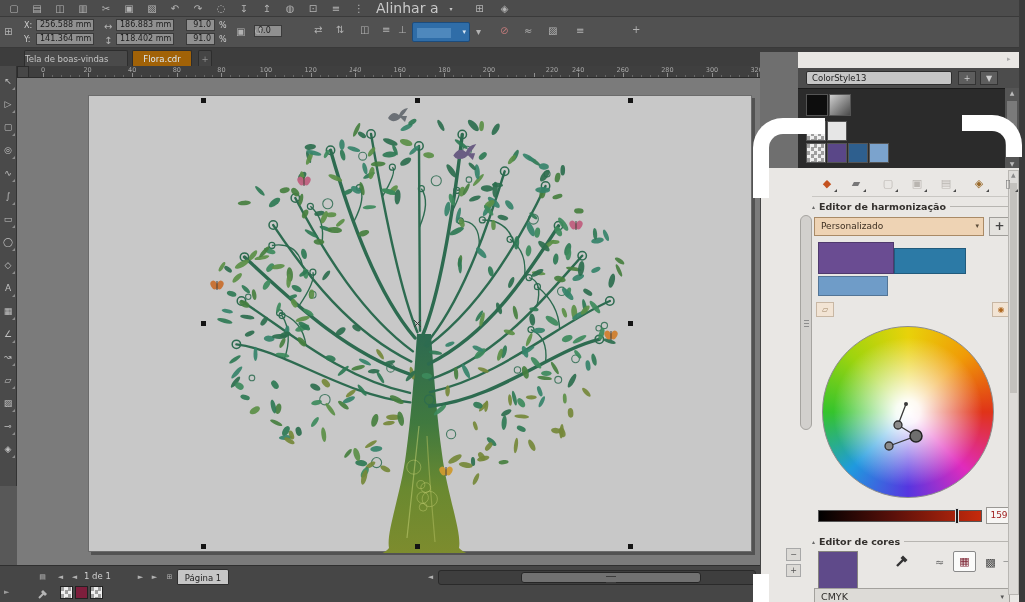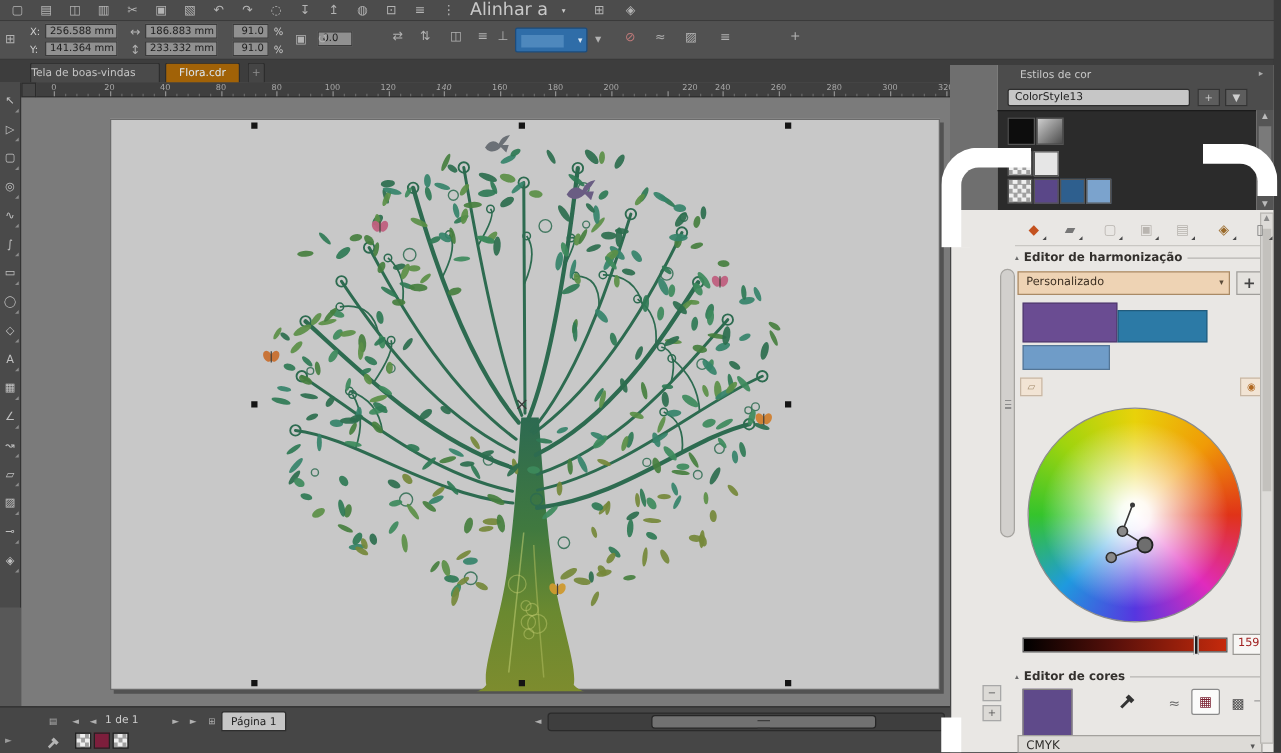--- a/index.html
+++ b/index.html
@@ -153,21 +153,21 @@
       </span>
   </div>
 
   
   <div id="prop-bar" class="ab">
     <span class="pb-lab" style="left:24px;top:3px">X:</span>
     <div class="pb-fld" style="left:36px;top:2px;width:58px">256.588 mm</div>
     <span class="pb-lab" style="left:24px;top:17px">Y:</span>
     <div class="pb-fld" style="left:36px;top:16px;width:58px">141.364 mm</div>
     <div class="pb-fld" style="left:116px;top:2px;width:58px">186.883 mm</div>
-    <div class="pb-fld" style="left:116px;top:16px;width:58px">233.332 mm</div>
+    <div class="pb-fld" style="left:116px;top:16px;width:58px">118.402 mm</div>
     <div class="pb-fld" style="left:186px;top:2px;width:29px;text-align:right">91.0</div>
     <span class="pb-lab" style="left:219px;top:3px">%</span>
     <div class="pb-fld" style="left:186px;top:16px;width:29px;text-align:right">91.0</div>
     <span class="pb-lab" style="left:219px;top:17px">%</span>
     <div class="pb-fld" style="left:254px;top:8px;width:28px">0.0</div>
     <div class="ab" style="left:412px;top:5px;width:58px;height:20px;background:#2f6da8;border:1px solid #1d4c7c;border-radius:2px">
       <div class="ab" style="left:4px;top:5px;width:34px;height:10px;background:#4e88bd"></div>
       <span class="ab" style="right:3px;top:5px;font-size:7px;color:#dce8f4">▾</span>
     </div>
     <span id="pb-icons"><span class="pb-ico" style="left: 4px; top: 8px;">⊞</span><span class="pb-ico" style="left: 104px; top: 3px;">↔</span><span class="pb-ico" style="left: 104px; top: 17px;">↕</span><span class="pb-ico" style="left: 236px; top: 8px;">▣</span><span class="pb-ico" style="left: 254px; top: 8px;">↺</span><span class="pb-ico" style="left: 314px; top: 6px;">⇄</span><span class="pb-ico" style="left: 336px; top: 6px;">⇅</span><span class="pb-ico" style="left: 360px; top: 6px;">◫</span><span class="pb-ico" style="left: 382px; top: 6px;">≡</span><span class="pb-ico" style="left: 398px; top: 6px;">⊥</span><span class="pb-ico" style="left: 476px; top: 8px;">▾</span><span class="pb-ico" style="left: 500px; top: 7px; color: rgb(191, 122, 122);">⊘</span><span class="pb-ico" style="left: 524px; top: 7px;">≈</span><span class="pb-ico" style="left: 548px; top: 7px;">▨</span><span class="pb-ico" style="left: 576px; top: 7px;">≡</span><span class="pb-ico" style="left: 632px; top: 6px;">+</span></span>
@@ -822,21 +822,20 @@
         <line x1="3" y1="11" x2="8" y2="6" stroke="#b5b5b5" stroke-width="2"></line>
         <path d="M7 3 L11 7 L9 9 L5 5 Z" fill="#b5b5b5"></path>
       </svg>
       <span id="status-swatches"></span>
     <div class="sw checker" style="left: 60px;"></div><div class="sw" style="left: 75px; background: rgb(125, 30, 60);"></div><div class="sw checker" style="left: 90px;"></div></div>
   <div class="nav-btn" style="left: 36px;">▤</div><div class="nav-btn" style="left: 54px;">◄</div><div class="nav-btn" style="left: 68px;">◄</div><div class="nav-btn" style="left: 134px;">►</div><div class="nav-btn" style="left: 148px;">►</div><div class="nav-btn" style="left: 163px;">⊞</div></div>
 
   
   <div id="docker-bg" class="ab"></div>
   <div id="docker-topleft" class="ab"></div>
-  <div id="docker-title-bar" class="ab seltext">Estilos de cor</div>
   <span class="ab" style="left:1007px;top:55px;font-size:7px;color:#aaa;z-index:2">▸</span>
 
   <div id="docker-field-row" class="ab">
     <div id="style-name-field">ColorStyle13</div>
     <span id="df-btns"></span>
   <div class="df-btn" style="left: 160px;">+</div><div class="df-btn" style="left: 182px;">▼</div></div>
 
   <div id="style-list" class="ab">
       <div class="ssw ab" style="left: 8px; top: 5px; width: 22px; height: 22px; background: rgb(13, 13, 13);"></div>
       <div class="ssw ab" style="left: 31px; top: 5px; width: 22px; height: 22px; background: linear-gradient(135deg, rgb(207, 207, 207), rgb(74, 74, 74));"></div>

